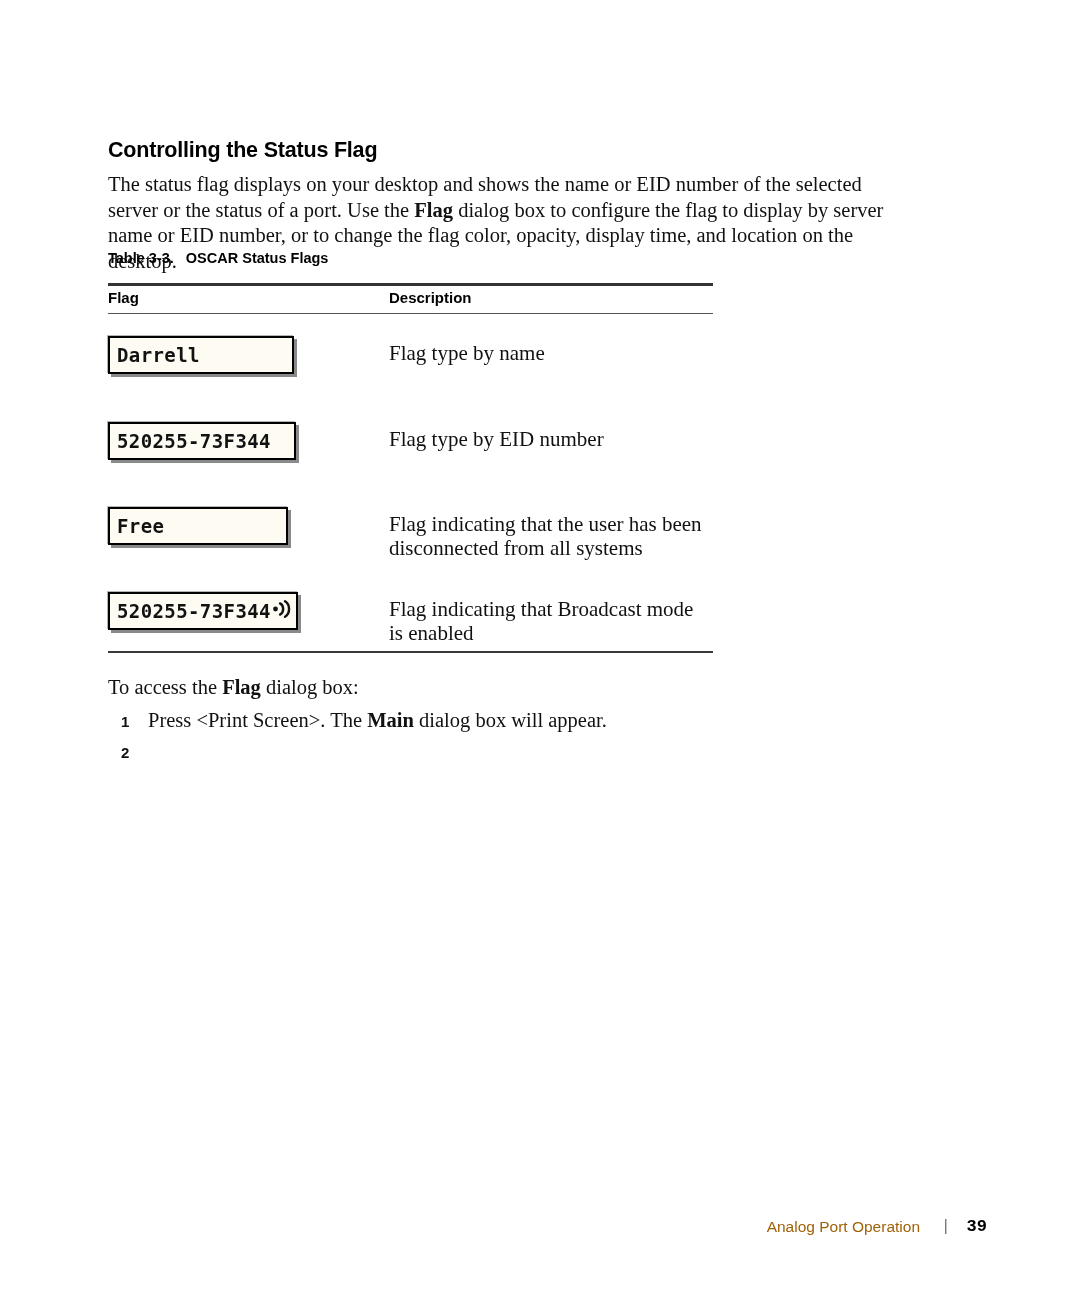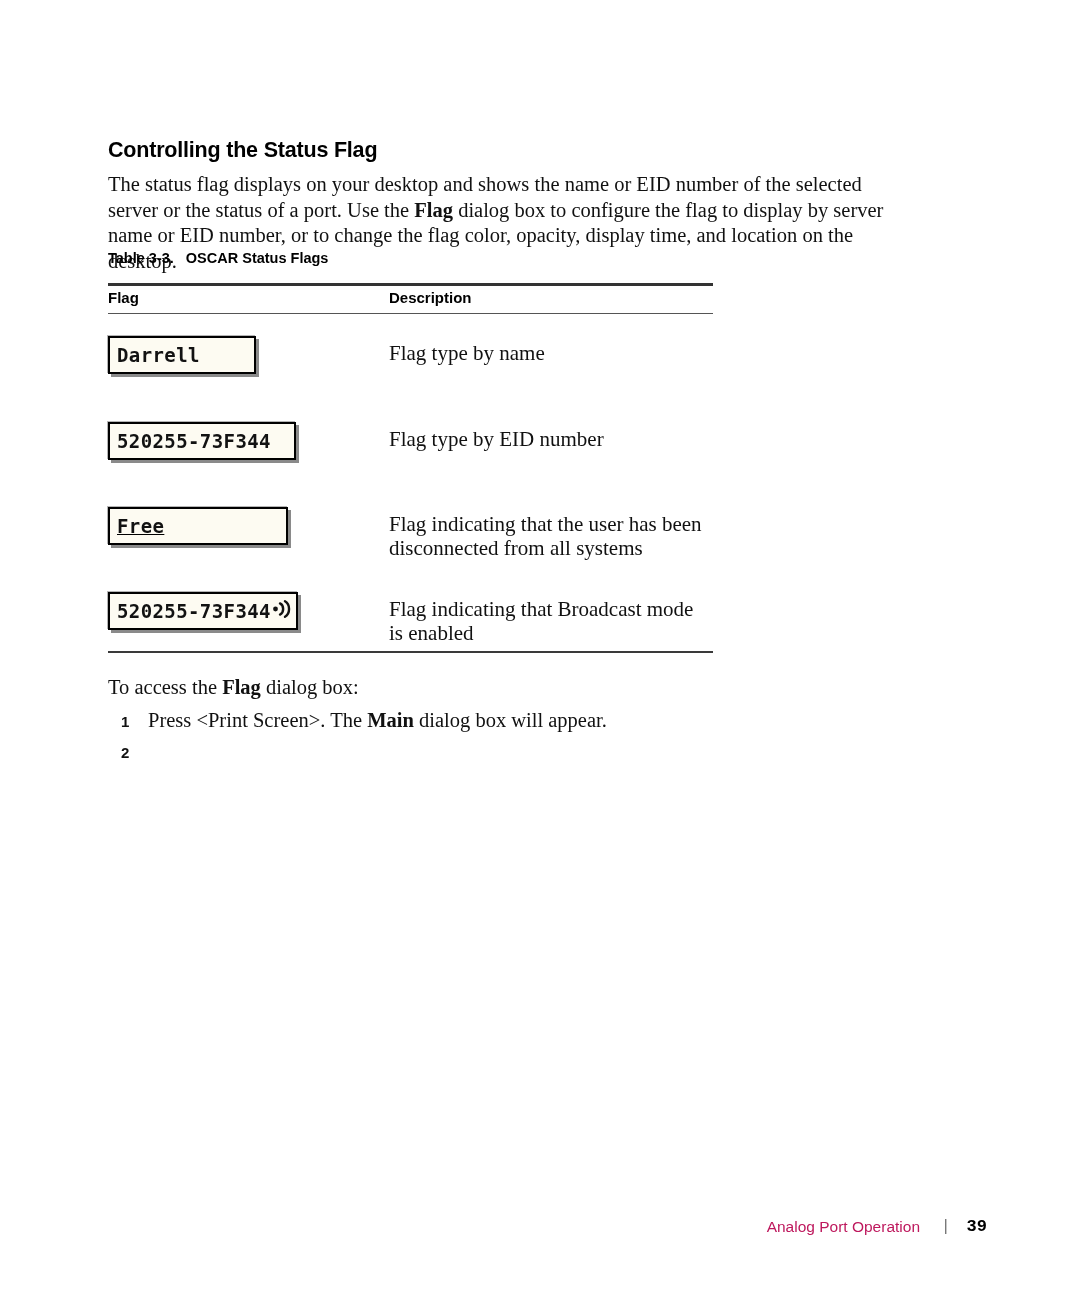--- a/index.html
+++ b/index.html
@@ -144,23 +144,23 @@
   }
   .flag-text {
     font-family: "DejaVu Sans Mono", "Liberation Mono", monospace;
     font-weight: bold;
     font-size: 19px;
     letter-spacing: 0.4px;
     color: #121212;
     line-height: 1;
     white-space: nowrap;
   }
-  .w-name { width: 148px; }
+  .w-name { width: 186px; }
   .w-eid  { width: 188px; }
-  .w-free { width: 180px; text-decoration: underline; }
+  .w-free { width: 180px; }
   .w-bcast{ width: 190px; }
 
   .bcast-icon {
     margin-left: auto;
     display: block;
   }
 
   
   .access-line {
     position: absolute;
@@ -209,21 +209,21 @@
     top: 1218px;
     width: 1080px;
     height: 28px;
   }
   .footer-label {
     position: absolute;
     right: 160px;
     top: 0px;
     font-family: "Liberation Sans", "DejaVu Sans", sans-serif;
     font-size: 15.5px;
-    color: #be185d;
+    color: #a16207;
     white-space: nowrap;
   }
   .footer-sep {
     position: absolute;
     right: 132px;
     top: -2px;
     font-family: "Liberation Sans", "DejaVu Sans", sans-serif;
     font-size: 17px;
     color: #777;
   }

